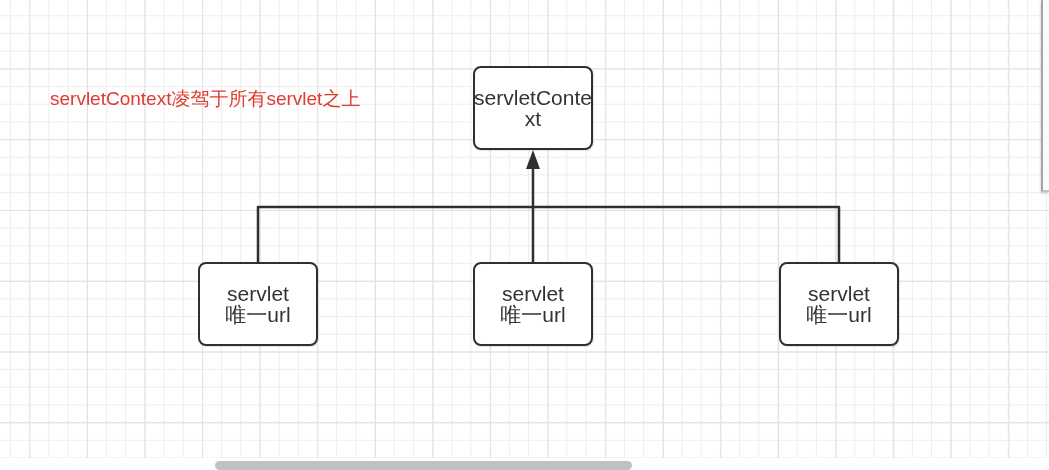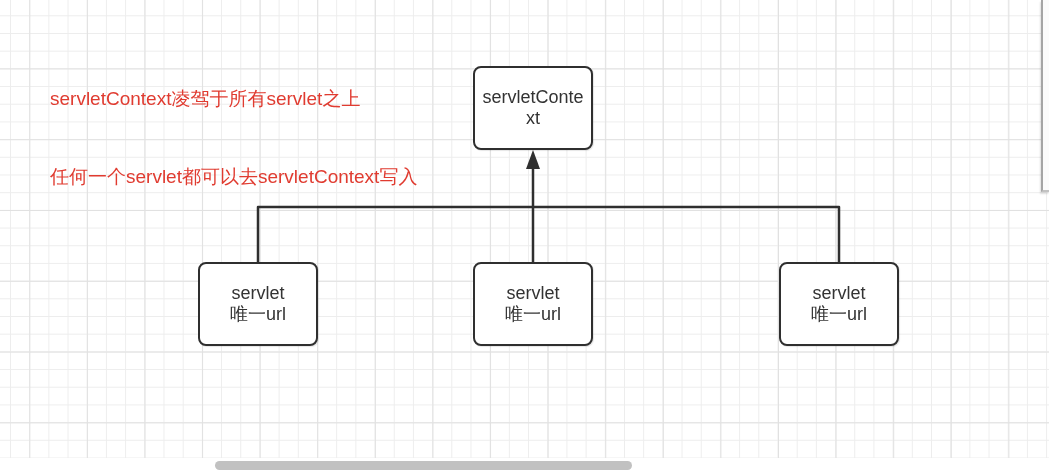--- a/index.html
+++ b/index.html
@@ -48,21 +48,21 @@
     box-sizing: border-box;
     background: #ffffff;
     border: 2.5px solid #2f2f2f;
     border-radius: 8px;
     box-shadow: 1px 1px 1px rgba(0,0,0,0.10);
     display: flex;
     flex-direction: column;
     align-items: center;
     justify-content: center;
     color: #333333;
-    font-size: 18px;
+    font-size: 21px;
     line-height: 21px;
     text-align: center;
   }
   .node-context { left: 473px; top: 66px; }
   .node-s1 { left: 198px; top: 262px; }
   .node-s2 { left: 473px; top: 262px; }
   .node-s3 { left: 779px; top: 262px; }
   .hscroll-track {
     position: absolute;
     left: 0;
@@ -93,21 +93,20 @@
     box-shadow: -1px 2px 2px rgba(0,0,0,0.12);
   }
 </style>
 </head>
 <body>
 
 <div class="canvas">
 
   <div class="annotation">
     <div>servletContext凌驾于所有servlet之上</div>
-    <div>任何一个servlet都可以去servletContext写入</div>
   </div>
 
   <svg class="connector-svg" viewBox="0 0 1049 470" xmlns="http://www.w3.org/2000/svg">
     <path d="M 258 262 L 258 207 L 839 207 L 839 262" fill="none" stroke="#2f2f2f" stroke-width="2.5" stroke-linejoin="round"></path>
     <line x1="533" y1="262" x2="533" y2="166" stroke="#2f2f2f" stroke-width="2.5"></line>
     <polygon points="533,150 526,169 540,169" fill="#2f2f2f"></polygon>
   </svg>
 
   <div class="node node-context">
     <span>servletConte</span>

